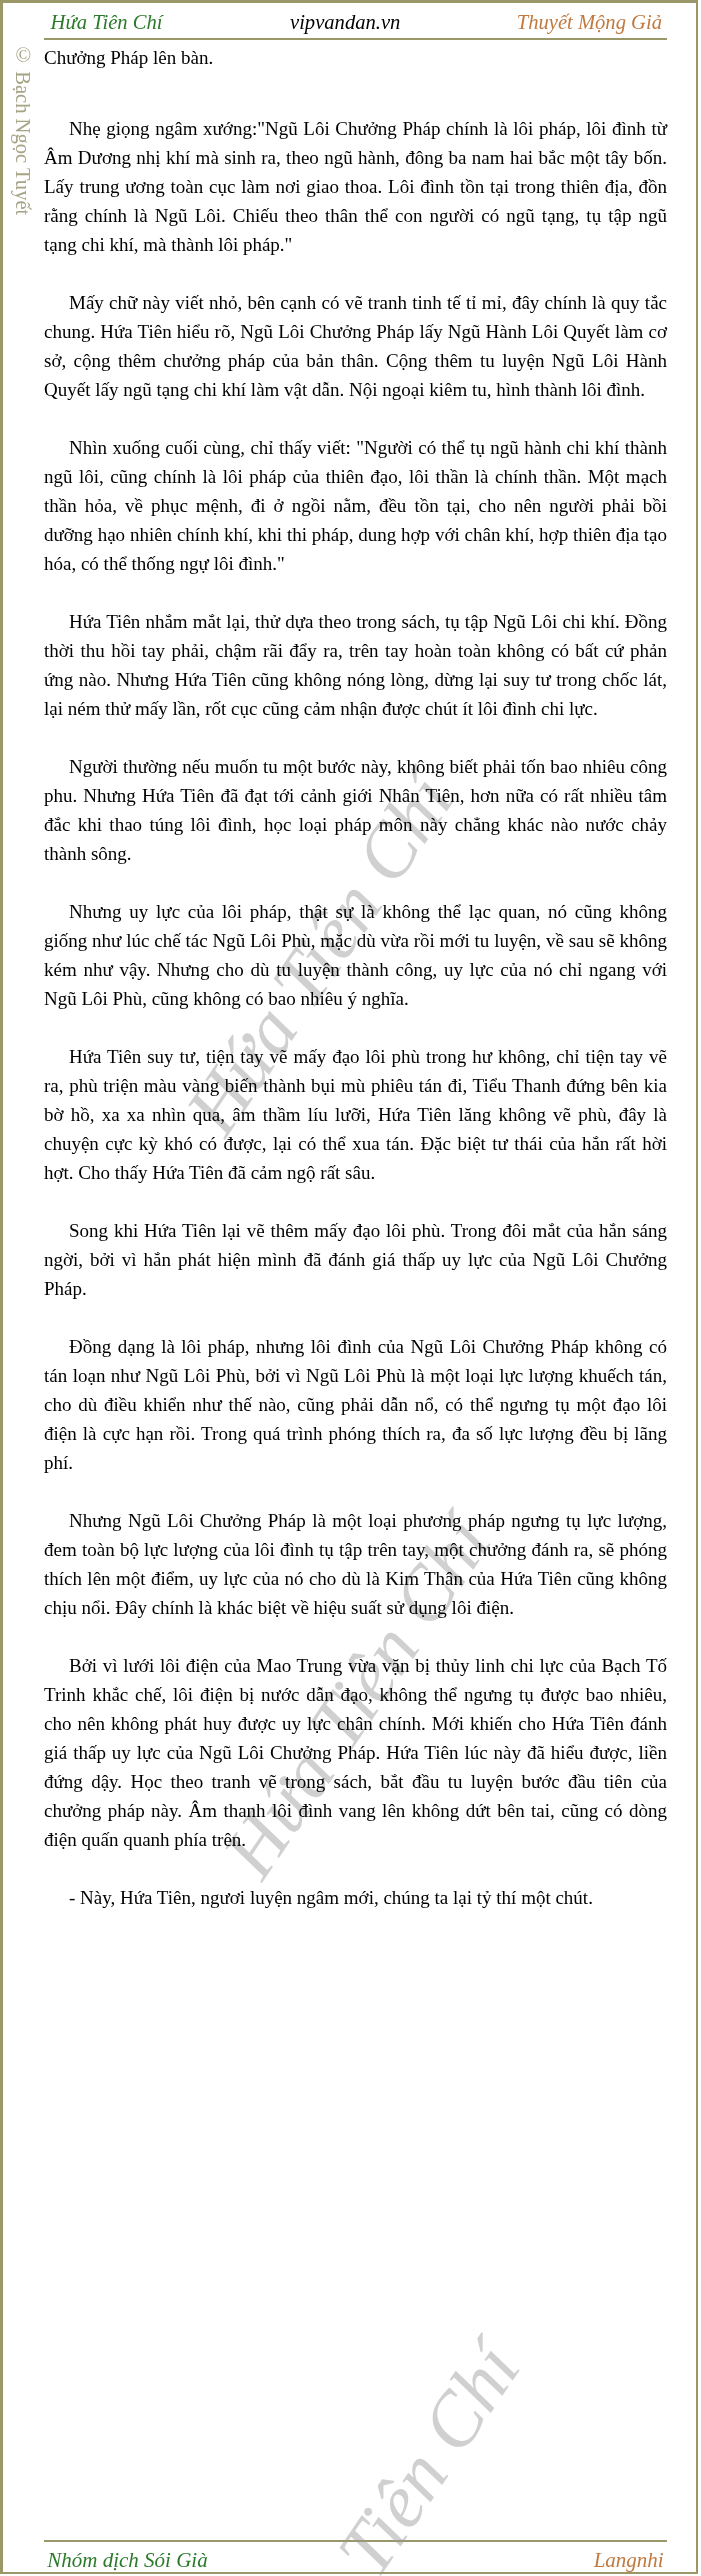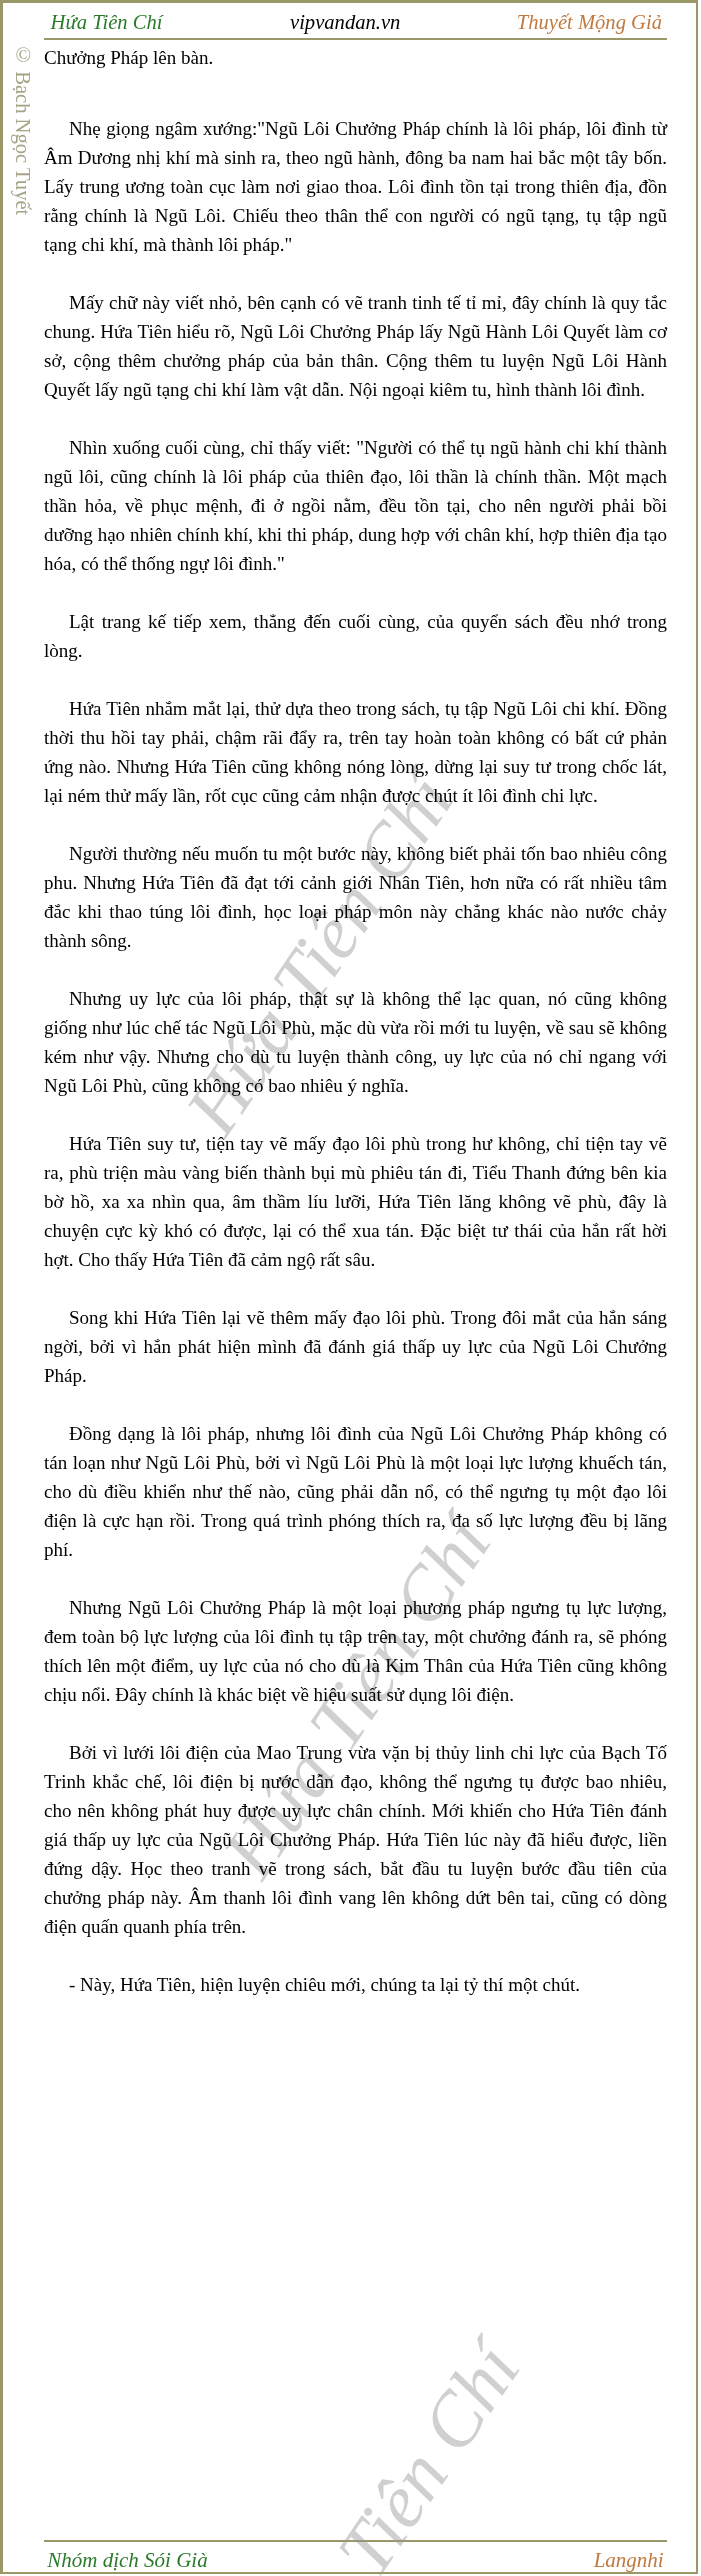--- a/index.html
+++ b/index.html
@@ -126,30 +126,29 @@
 
   <div class="watermark" style="left:165px; top:1098px;">Hứa Tiên Chí</div>
   <div class="watermark" style="left:202px; top:1841px;">Hứa Tiên Chí</div>
   <div class="watermark" style="left:231px; top:2667px;">Hứa Tiên Chí</div>
 
   <div class="content">
     <p class="first" style="margin-bottom:42px;">Chưởng Pháp lên bàn.</p>
     <p>Nhẹ giọng ngâm xướng:"Ngũ Lôi Chưởng Pháp chính là lôi pháp, lôi đình từ Âm Dương nhị khí mà sinh ra, theo ngũ hành, đông ba nam hai bắc một tây bốn. Lấy trung ương toàn cục làm nơi giao thoa. Lôi đình tồn tại trong thiên địa, đồn rằng chính là Ngũ Lôi. Chiếu theo thân thể con người có ngũ tạng, tụ tập ngũ tạng chi khí, mà thành lôi pháp."</p>
     <p>Mấy chữ này viết nhỏ, bên cạnh có vẽ tranh tinh tế tỉ mỉ, đây chính là quy tắc chung. Hứa Tiên hiểu rõ, Ngũ Lôi Chưởng Pháp lấy Ngũ Hành Lôi Quyết làm cơ sở, cộng thêm chưởng pháp của bản thân. Cộng thêm tu luyện Ngũ Lôi Hành Quyết lấy ngũ tạng chi khí làm vật dẫn. Nội ngoại kiêm tu, hình thành lôi đình.</p>
     <p>Nhìn xuống cuối cùng, chỉ thấy viết: "Người có thể tụ ngũ hành chi khí thành ngũ lôi, cũng chính là lôi pháp của thiên đạo, lôi thần là chính thần. Một mạch thần hỏa, về phục mệnh, đi ở ngồi nằm, đều tồn tại, cho nên người phải bồi dưỡng hạo nhiên chính khí, khi thi pháp, dung hợp với chân khí, hợp thiên địa tạo hóa, có thể thống ngự lôi đình."</p>
-    <p>Lật trang kế tiếp xem, thẳng đến cuối cùng, của quyển sách đều nhớ trong lòng.</p>
     <p>Hứa Tiên nhắm mắt lại, thử dựa theo trong sách, tụ tập Ngũ Lôi chi khí. Đồng thời thu hồi tay phải, chậm rãi đẩy ra, trên tay hoàn toàn không có bất cứ phản ứng nào. Nhưng Hứa Tiên cũng không nóng lòng, dừng lại suy tư trong chốc lát, lại ném thử mấy lần, rốt cục cũng cảm nhận được chút ít lôi đình chi lực.</p>
     <p>Người thường nếu muốn tu một bước này, không biết phải tốn bao nhiêu công phu. Nhưng Hứa Tiên đã đạt tới cảnh giới Nhân Tiên, hơn nữa có rất nhiều tâm đắc khi thao túng lôi đình, học loại pháp môn này chẳng khác nào nước chảy thành sông.</p>
     <p>Nhưng uy lực của lôi pháp, thật sự là không thể lạc quan, nó cũng không giống như lúc chế tác Ngũ Lôi Phù, mặc dù vừa rồi mới tu luyện, về sau sẽ không kém như vậy. Nhưng cho dù tu luyện thành công, uy lực của nó chỉ ngang với Ngũ Lôi Phù, cũng không có bao nhiêu ý nghĩa.</p>
     <p>Hứa Tiên suy tư, tiện tay vẽ mấy đạo lôi phù trong hư không, chỉ tiện tay vẽ ra, phù triện màu vàng biến thành bụi mù phiêu tán đi, Tiểu Thanh đứng bên kia bờ hồ, xa xa nhìn qua, âm thầm líu lưỡi, Hứa Tiên lăng không vẽ phù, đây là chuyện cực kỳ khó có được, lại có thể xua tán. Đặc biệt tư thái của hắn rất hời hợt. Cho thấy Hứa Tiên đã cảm ngộ rất sâu.</p>
     <p>Song khi Hứa Tiên lại vẽ thêm mấy đạo lôi phù. Trong đôi mắt của hắn sáng ngời, bởi vì hắn phát hiện mình đã đánh giá thấp uy lực của Ngũ Lôi Chưởng Pháp.</p>
     <p>Đồng dạng là lôi pháp, nhưng lôi đình của Ngũ Lôi Chưởng Pháp không có tán loạn như Ngũ Lôi Phù, bởi vì Ngũ Lôi Phù là một loại lực lượng khuếch tán, cho dù điều khiển như thế nào, cũng phải dẫn nổ, có thể ngưng tụ một đạo lôi điện là cực hạn rồi. Trong quá trình phóng thích ra, đa số lực lượng đều bị lãng phí.</p>
     <p>Nhưng Ngũ Lôi Chưởng Pháp là một loại phương pháp ngưng tụ lực lượng, đem toàn bộ lực lượng của lôi đình tụ tập trên tay, một chưởng đánh ra, sẽ phóng thích lên một điểm, uy lực của nó cho dù là Kim Thân của Hứa Tiên cũng không chịu nổi. Đây chính là khác biệt về hiệu suất sử dụng lôi điện.</p>
     <p>Bởi vì lưới lôi điện của Mao Trung vừa vặn bị thủy linh chi lực của Bạch Tố Trinh khắc chế, lôi điện bị nước dẫn đạo, không thể ngưng tụ được bao nhiêu, cho nên không phát huy được uy lực chân chính. Mới khiến cho Hứa Tiên đánh giá thấp uy lực của Ngũ Lôi Chưởng Pháp. Hứa Tiên lúc này đã hiểu được, liền đứng dậy. Học theo tranh vẽ trong sách, bắt đầu tu luyện bước đầu tiên của chưởng pháp này. Âm thanh lôi đình vang lên không dứt bên tai, cũng có dòng điện quấn quanh phía trên.</p>
-    <p>- Này, Hứa Tiên, hiện luyện chiêu mới, chúng ta lại tỷ thí một chút.</p>
+    <p>- Này, Hứa Tiên, ngươi luyện ngâm mới, chúng ta lại tỷ thí một chút.</p>
   </div>
 
   <div class="footer">
     <span class="ftr-left">Nhóm dịch Sói Già</span>
     <span class="ftr-right">Langnhi</span>
   </div>
 
 </div>
 
 

